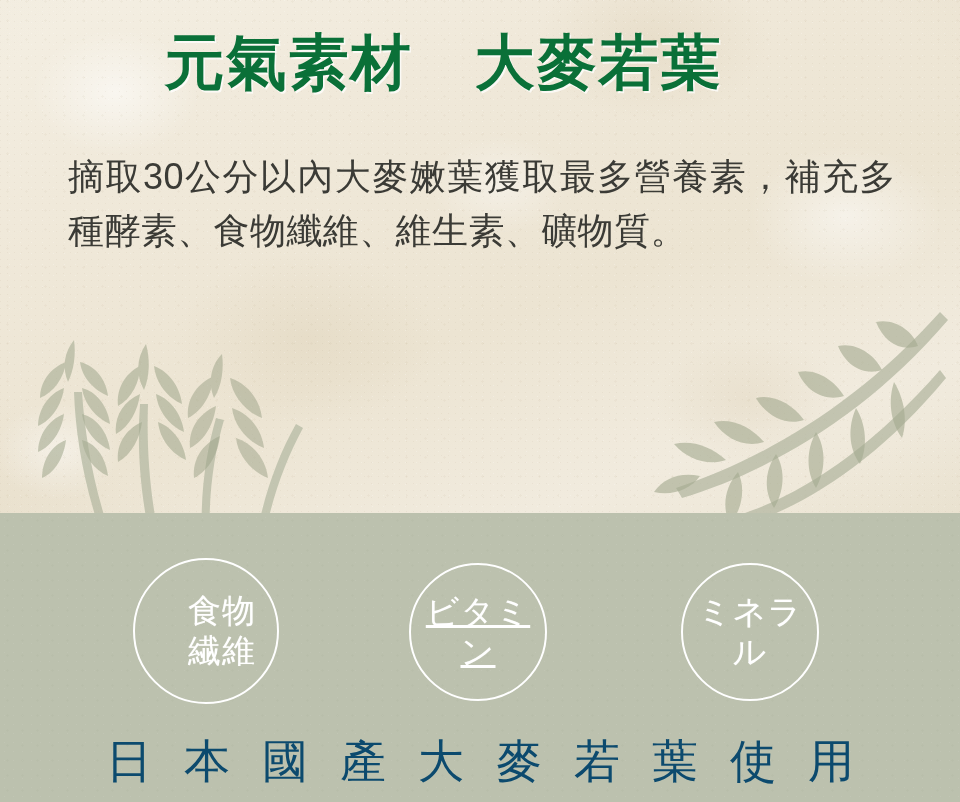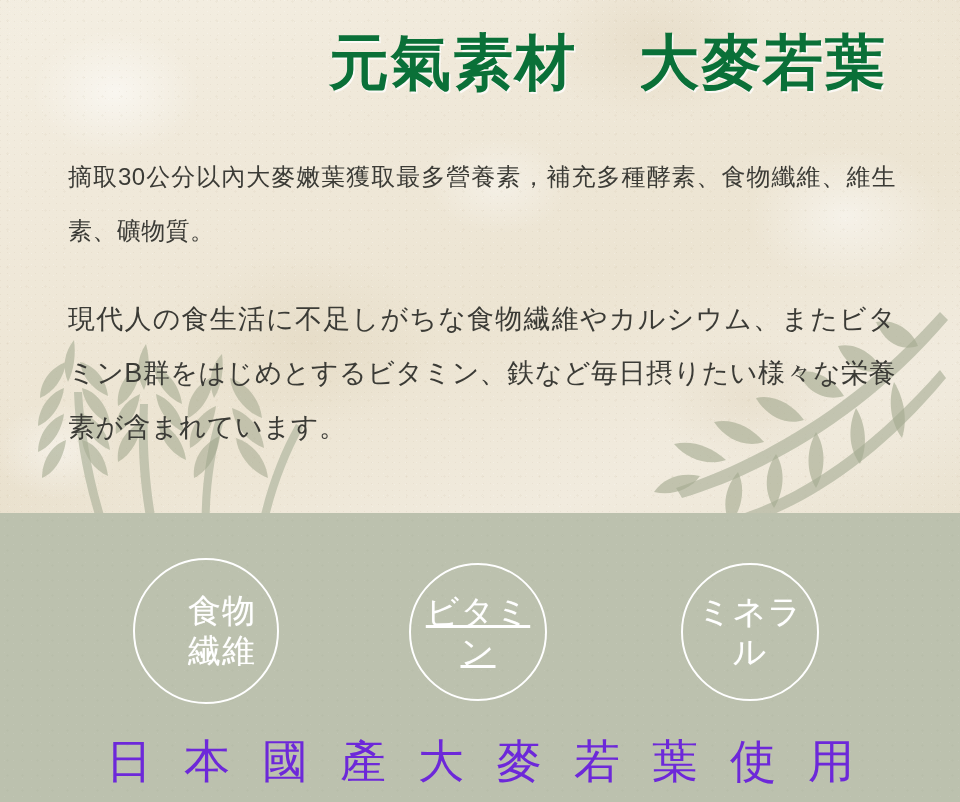--- a/index.html
+++ b/index.html
@@ -50,30 +50,30 @@
   }
 
   
   .art { position:absolute; pointer-events:none; }
   .art-left  { left:-30px;  top:300px;  width:360px; height:300px; }
   .art-right { left:640px;  top:300px;  width:340px; height:250px; }
 
   
   .title {
     position:absolute; left:0; top:32px; width:887px;
-    text-align:right;
+    text-align:center;
     font-size:60px; line-height:62px;
     font-weight:bold;
     letter-spacing:2px;
     color:#0a7038;
     text-shadow:1.5px 1.5px 0 rgba(255,255,255,.75);
     white-space:pre;
   }
   .para {
-    font-size:24px;
+    font-size:36px;
     line-height:54px;
     color:#3b3b36;
     letter-spacing:.4px;
     text-align:justify;
     text-justify:inter-character;
   }
   .para-zh { position:absolute; left:68px; top:150px; width:828px; }
   .para-ja { position:absolute; left:68px; top:292px; width:828px; font-size:27px; }
 
   
@@ -108,21 +108,21 @@
   .circle-1 { left:133px; top:45px; width:146px; height:146px; }
   .circle-2 { left:409px; top:50px; width:138px; height:138px;text-decoration:underline; }
   .circle-3 { left:681px; top:50px; width:138px; height:138px; }
   .circle-1 .c-label { white-space:pre-line;margin-left:32px; }
 
   
   .caption {
     position:absolute; left:0; top:222px; width:960px;
     text-align:center;
     font-size:46px; line-height:52px;
-    color:#6d28d9;
+    color:#0c4a6e;
     letter-spacing:32px;
     text-indent:32px;
     font-weight:300;
     white-space:pre;
   }
 </style>
 </head>
 <body>
 
 <div id="poster">
@@ -193,21 +193,20 @@
         <path d="M254 82 C248 100 250 122 262 138 C268 120 264 98 254 82 Z"></path>
         <path d="M278 46 C272 30 254 18 236 22 C244 42 260 52 278 46 Z"></path>
       </g>
     </svg>
 
     <div class="paper-vignette"></div>
 
     <h1 class="title">元氣素材　大麥若葉</h1>
 
     <p class="para para-zh">摘取30公分以內大麥嫩葉獲取最多營養素，補充多種酵素、食物纖維、維生素、礦物質。</p>
-    <p class="para para-ja">現代人の食生活に不足しがちな食物繊維やカルシウム、またビタミンB群をはじめとするビタミン、鉄など毎日摂りたい様々な栄養素が含まれています。</p>
   </div>
 
   <div class="band">
     <div class="band-grain"></div>
 
     <div class="circles">
       <div class="circle circle-1">
         <span class="c-label">食物
 繊維</span>
       </div>

